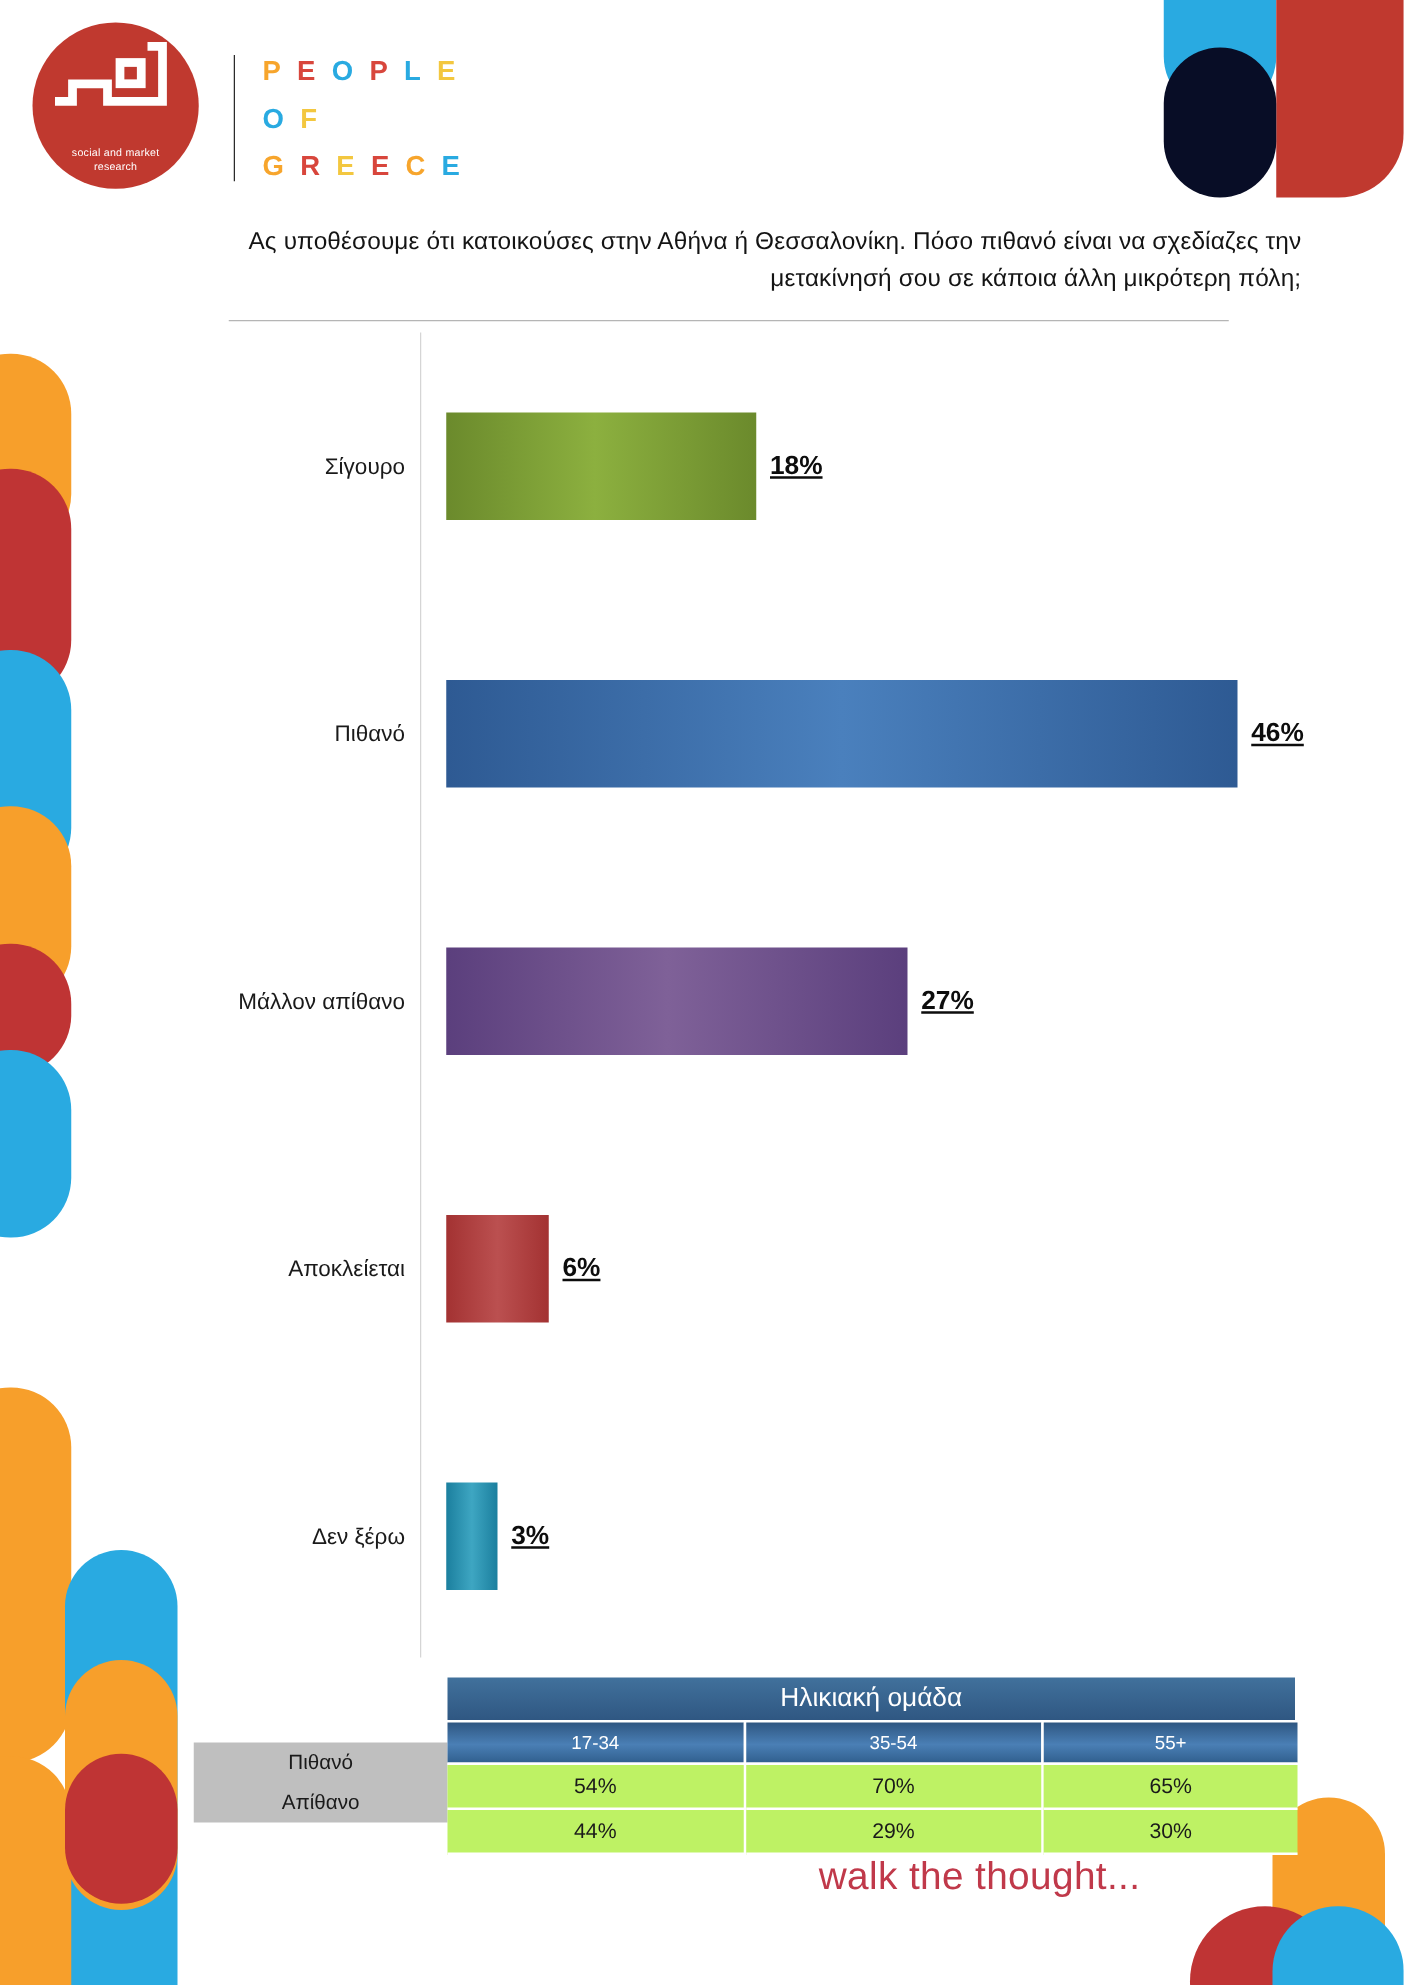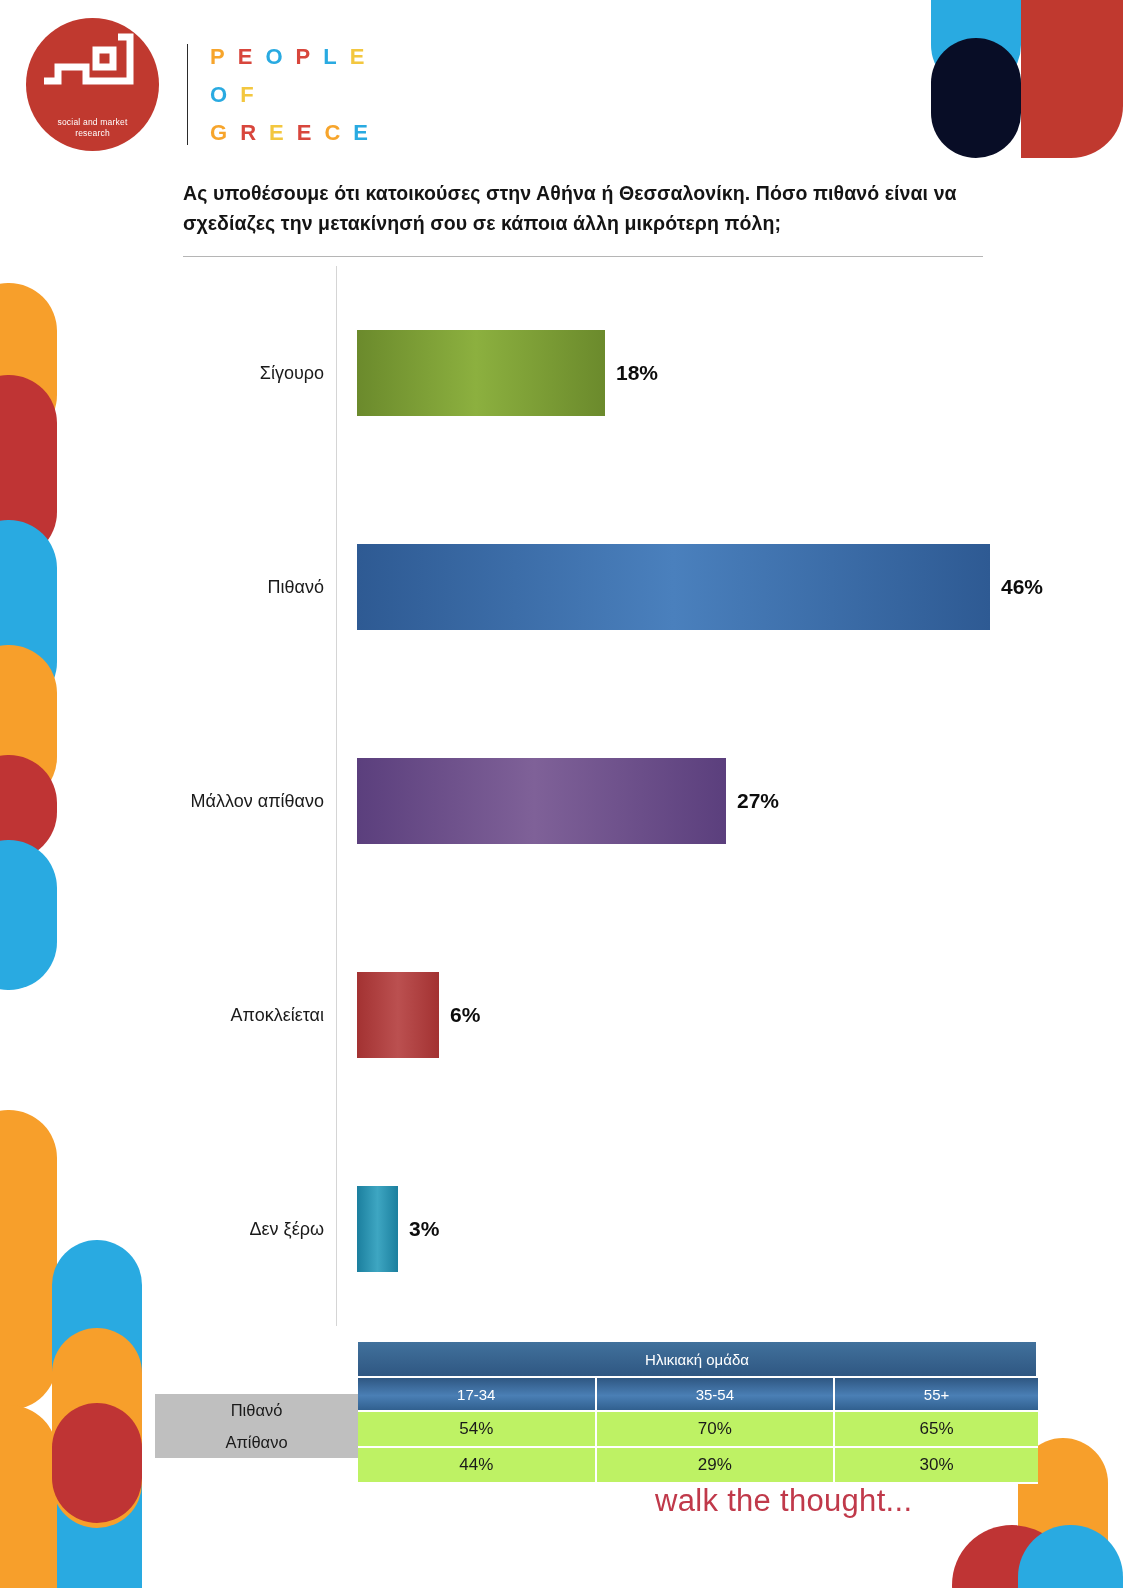--- a/index.html
+++ b/index.html
@@ -65,21 +65,21 @@
   .wordmark { position: absolute; left: 210px; top: 38px; }
   .wm-row { font-size: 22px; font-weight: 700; letter-spacing: 13px; line-height: 38px; }
   .c-orange { color: #f7a52c; }
   .c-blue   { color: #29aae1; }
   .c-red    { color: #d8463c; }
   .c-yellow { color: #f3c73f; }
 
   
   .chart-title {
     position: absolute; left: 183px; top: 178px; width: 858px;
-    text-align: left; font-size: 19.5px; font-weight: 700; line-height: 30px;
+    text-align: right; font-size: 19.5px; font-weight: 400; line-height: 30px;
     color: #141414; letter-spacing: 0.1px;
   }
   .title-rule {
     position: absolute; left: 183px; top: 256px; width: 800px; height: 1px;
     background: #b5b5b5;
   }
 
   
   .chart { position: absolute; left: 0; top: 262px; width: 1123px; height: 1060px; }
   .axis-line {
@@ -92,20 +92,21 @@
     display: flex; align-items: center; justify-content: flex-end;
     font-size: 18px; color: #1a1a1a; white-space: nowrap;
   }
   .bar {
     position: absolute; left: 337px; top: 0; height: 86px;
   }
   .bar-value {
     position: absolute; top: 0; height: 86px; display: flex; align-items: center;
     font-size: 21px; font-weight: 700; color: #0d0d0d; padding-left: 11px;
     white-space: nowrap;
+    text-decoration: underline;
   }
   .g-green  { background: linear-gradient(to right, #6b8a2c 0%, #8cb03f 48%, #6b8a2c 100%); }
   .g-blue   { background: linear-gradient(to right, #2e5a93 0%, #4a80bd 50%, #2e5a93 100%); }
   .g-purple { background: linear-gradient(to right, #5b3f7d 0%, #7f6198 48%, #5b3f7d 100%); }
   .g-red    { background: linear-gradient(to right, #a33232 0%, #bb5050 50%, #a33232 100%); }
   .g-teal   { background: linear-gradient(to right, #1b7f9e 0%, #3ea6c2 50%, #1b7f9e 100%); }
 
   
   .tbl-wrap { position: absolute; left: 155px; top: 1342px; }
   .rowhead-bg {
@@ -122,21 +123,21 @@
   table.data {
     position: absolute; left: 203px; top: 0;
     border-collapse: separate; border-spacing: 0;
     width: 680px;
   }
   table.data th, table.data td {
     text-align: center; font-weight: normal;
     border-right: 2px solid #ffffff; border-bottom: 2px solid #ffffff;
   }
   th.group {
-    height: 32px; color: #ffffff; font-size: 15px;
+    height: 32px; color: #ffffff; font-size: 21px;
     background: linear-gradient(to bottom, #3a6ba5 0%, #2d5party 0%, #2f5b92 100%);
     background: linear-gradient(to bottom, #41719c 0%, #2f5782 100%);
     border-right: none;
   }
   th.col {
     height: 30px; color: #ffffff; font-size: 15px; font-weight: 700;
     background: linear-gradient(to bottom, #2f5782 0%, #4a7fb5 55%, #31608f 100%);
   }
   td.val {
     height: 32px; font-size: 17px; color: #1a1a1a; background: #bef264;

